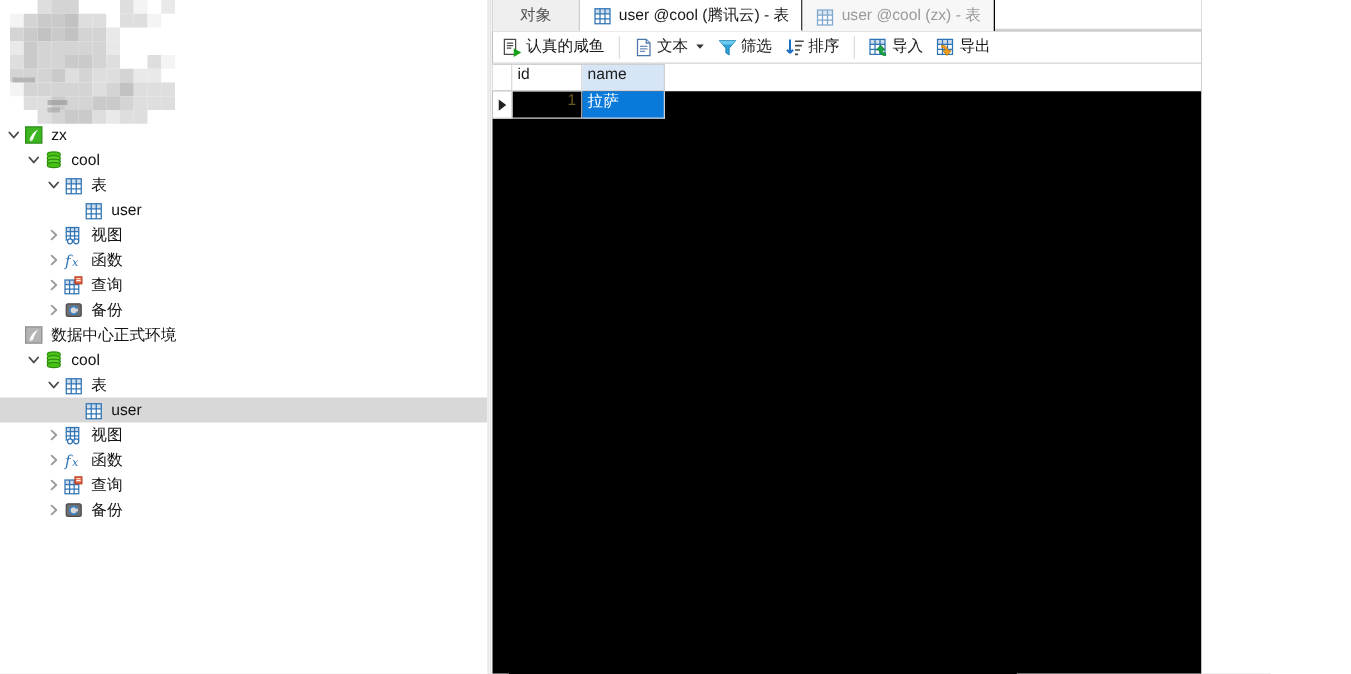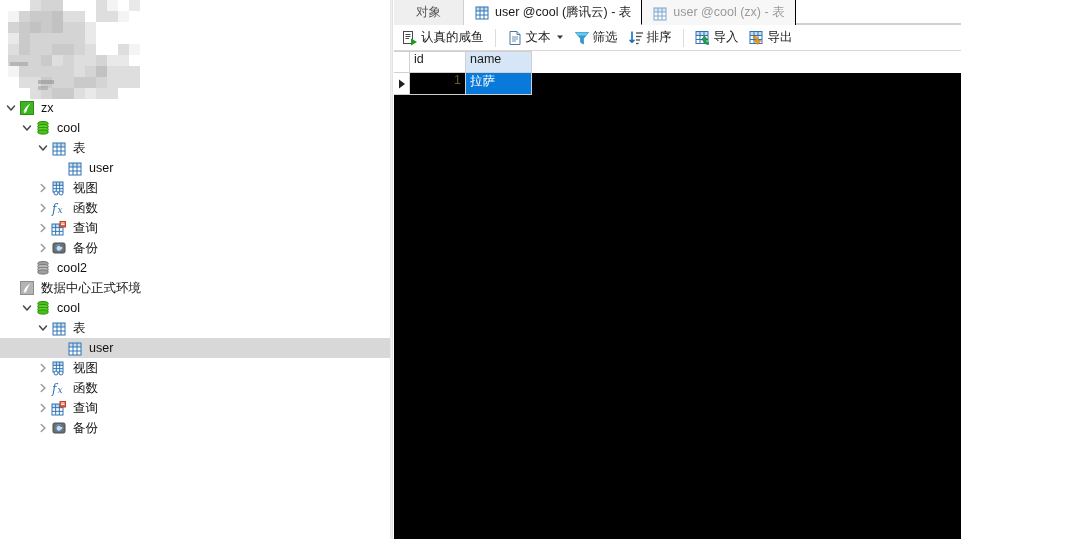--- a/index.html
+++ b/index.html
@@ -406,34 +406,20 @@
             <svg width="16" height="16" viewBox="0 0 16 16" xmlns="http://www.w3.org/2000/svg">
               <rect x="2" y="3" width="12" height="10" rx="1.5" fill="#6e6e6e" stroke="#4d4d4d"></rect>
               <circle cx="8" cy="8" r="3.4" fill="#d8d8d8"></circle>
               <path d="M10.3 6.2 A3.1 3.1 0 1 0 10.9 9.2" fill="none" stroke="#3a7fbf" stroke-width="1.3"></path>
               <path d="M10.9 4.6 L11.1 7 L8.8 6.5 Z" fill="#3a7fbf"></path>
             </svg>
           </div>
           <span class="tlabel">备份</span>
         </div>
         <div class="trow">
-          <div style="width: 20px; min-width: 20px; height: 20px;"></div>
-          <div class="twist"></div>
-          <div class="ticon">
-            <svg width="16" height="16" viewBox="0 0 16 16" xmlns="http://www.w3.org/2000/svg">
-              <ellipse cx="8" cy="3.6" rx="5.2" ry="2.1" fill="#9e9e9e" stroke="#7a7a7a"></ellipse>
-              <rect x="2.8" y="3.6" width="10.4" height="8.4" fill="#9e9e9e"></rect>
-              <ellipse cx="8" cy="6.6" rx="5.2" ry="2.1" fill="#bdbdbd" stroke="#7a7a7a"></ellipse>
-              <ellipse cx="8" cy="9.4" rx="5.2" ry="2.1" fill="#bdbdbd" stroke="#7a7a7a"></ellipse>
-              <ellipse cx="8" cy="12" rx="5.2" ry="2.1" fill="#9e9e9e" stroke="#7a7a7a"></ellipse>
-            </svg>
-          </div>
-          <span class="tlabel">cool2</span>
-        </div>
-        <div class="trow">
           <div style="width: 4px; min-width: 4px; height: 20px;"></div>
           <div class="twist"></div>
           <div class="ticon">
             <svg width="16" height="16" viewBox="0 0 16 16" xmlns="http://www.w3.org/2000/svg">
               <rect x="1.5" y="1.5" width="13" height="13" fill="#b4b4b4" stroke="#8e8e8e"></rect>
               <path d="M4.5 11.8 C6 8 8.2 5.2 11.6 3.6 C9.6 6 8.4 8.4 7.4 11.8 Z" fill="#ffffff"></path>
               <path d="M4.6 11.9 L7.3 11.9 L5.6 13.2 Z" fill="#e3e3e3"></path>
             </svg>
           </div>
           <span class="tlabel">数据中心正式环境</span>

